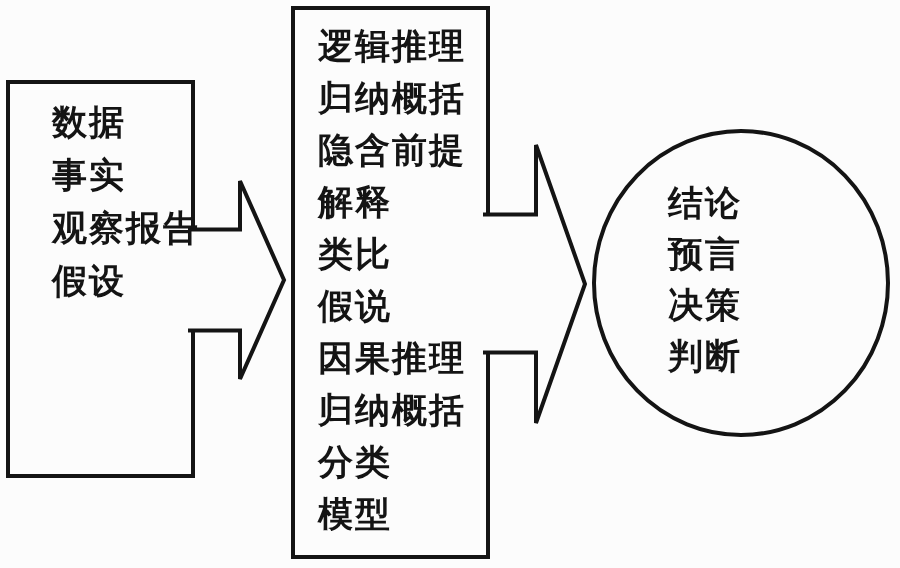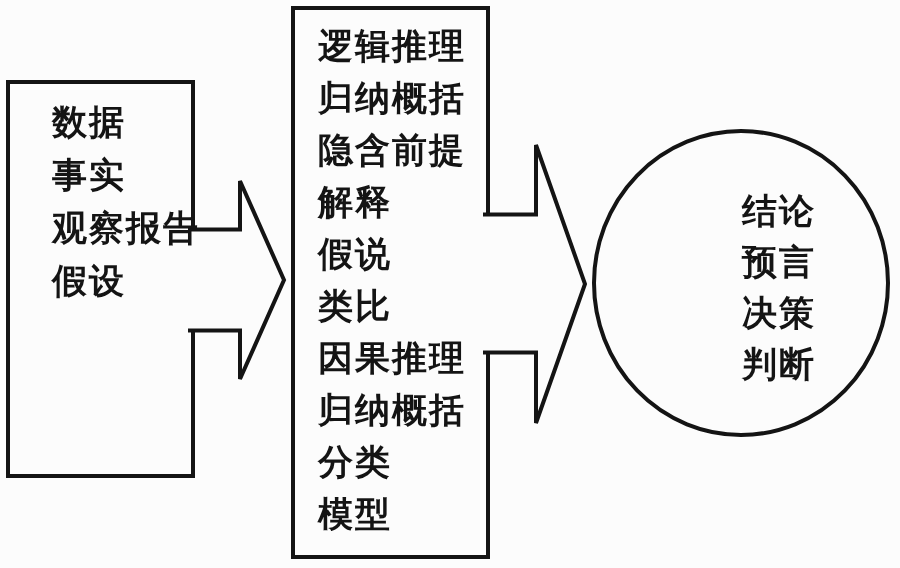--- a/index.html
+++ b/index.html
@@ -29,21 +29,21 @@
   .textcol {
     position: absolute;
     font-weight: bold;
     font-size: 35px;
     letter-spacing: 2px;
     color: var(--text);
     white-space: nowrap;
   }
   .col-left   { left: 16px;  top: 96px;  line-height: 53px; margin-left: 36px; }
   .col-middle { left: 318px; top: 21px;  line-height: 52px; }
-  .col-circle { left: 668px; top: 186px; width: 148px; line-height: 51px; text-align: right; }
+  .col-circle { left: 668px; top: 178px; width: 148px; line-height: 51px; text-align: left; }
 </style>
 </head>
 <body>
 
 <div class="stage">
 
   <svg class="shapes" viewBox="0 0 900 568" fill="none" stroke="currentColor" stroke-width="4">
 
     <rect x="8" y="82" width="185" height="394" fill="var(--bg)"></rect>
 
@@ -61,22 +61,22 @@
     <div>事实</div>
     <div>观察报告</div>
     <div>假设</div>
   </div>
 
   <div class="textcol col-middle">
     <div>逻辑推理</div>
     <div>归纳概括</div>
     <div>隐含前提</div>
     <div>解释</div>
+    <div>类比</div>
     <div>假说</div>
-    <div>类比</div>
     <div>因果推理</div>
     <div>归纳概括</div>
     <div>分类</div>
     <div>模型</div>
   </div>
 
   <div class="textcol col-circle">
     <div>结论</div>
     <div>预言</div>
     <div>决策</div>

